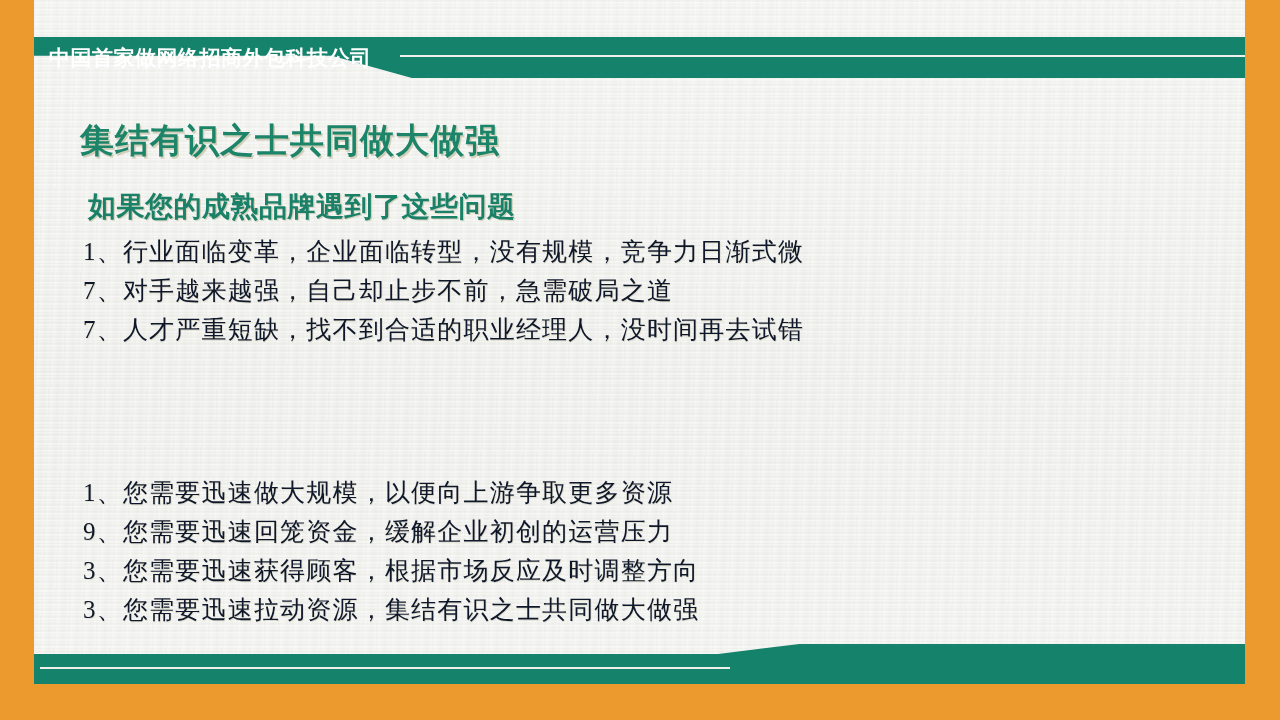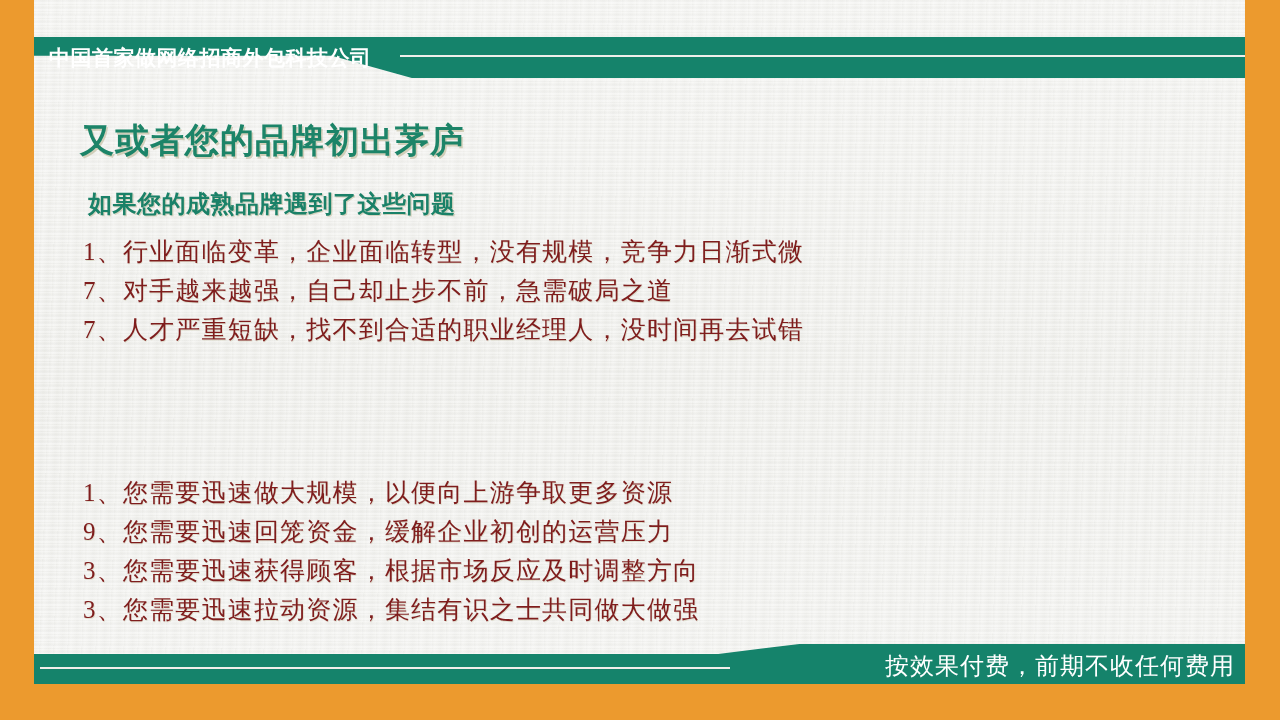--- a/index.html
+++ b/index.html
@@ -99,40 +99,40 @@
     letter-spacing: 1px;
     text-shadow: 1.5px 1.5px 0 rgba(170,165,120,0.45);
     white-space: nowrap;
   }
 
   
   .section-heading {
     position: absolute;
     left: 88px;
     color: #1A8168;
-    font-size: 24px;
+    font-size: 28px;
     font-weight: bold;
     letter-spacing: 0.5px;
     text-shadow: 1.2px 1.2px 0 rgba(170,165,120,0.40);
     white-space: nowrap;
   }
   #heading-0 { top: 188px; }
   #heading-1 { top: 422px; }
 
   .bullet-list {
     position: absolute;
     left: 83px;
     list-style: none;
   }
   #list-0 { top: 232px; }
   #list-1 { top: 473px; }
 
   .bullet-list li {
     font-family: "Liberation Serif", "DejaVu Serif", serif;
-    color: #7f1d1d;
+    color: #0f172a;
     font-size: 25px;
     line-height: 39px;
     letter-spacing: 1.2px;
     white-space: nowrap;
     text-shadow: 0.7px 0.7px 0 rgba(190,185,150,0.35);
   }
 
   
   .footer-band {
     position: absolute;
@@ -186,34 +186,33 @@
 <body>
 
 <div class="slide">
 
   <div class="paper"></div>
 
   <div class="header-band"></div>
   <div class="header-band-underline"></div>
   <div class="header-title">中国首家做网络招商外包科技公司</div>
 
-  <div class="main-title">又或者您的品牌初出茅庐</div>
+  <div class="main-title">集结有识之士共同做大做强</div>
 
   <div class="section-heading" id="heading-0">如果您的成熟品牌遇到了这些问题</div>
   <ul class="bullet-list" id="list-0">
     <li>1、行业面临变革，企业面临转型，没有规模，竞争力日渐式微</li>
     <li>7、对手越来越强，自己却止步不前，急需破局之道</li>
     <li>7、人才严重短缺，找不到合适的职业经理人，没时间再去试错</li>
   </ul>
 
   <ul class="bullet-list" id="list-1">
     <li>1、您需要迅速做大规模，以便向上游争取更多资源</li>
     <li>9、您需要迅速回笼资金，缓解企业初创的运营压力</li>
     <li>3、您需要迅速获得顾客，根据市场反应及时调整方向</li>
     <li>3、您需要迅速拉动资源，集结有识之士共同做大做强</li>
   </ul>
 
   <div class="footer-band"></div>
   <div class="footer-line"></div>
-  <div class="footer-text">按效果付费，前期不收任何费用</div>
 
   <div class="bottom-strip"></div>
 </div>
 
 </body></html>

